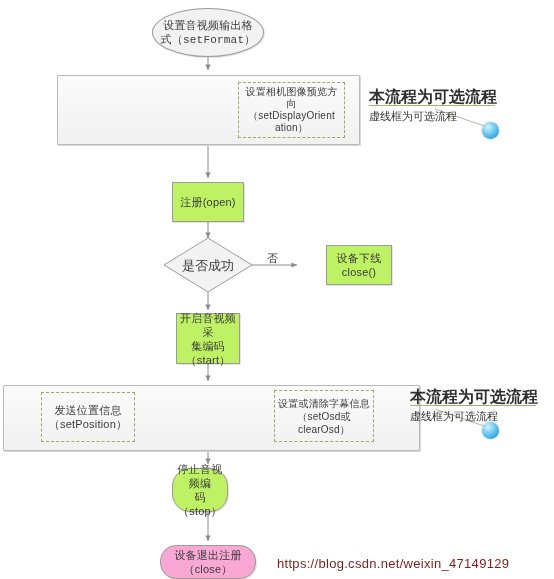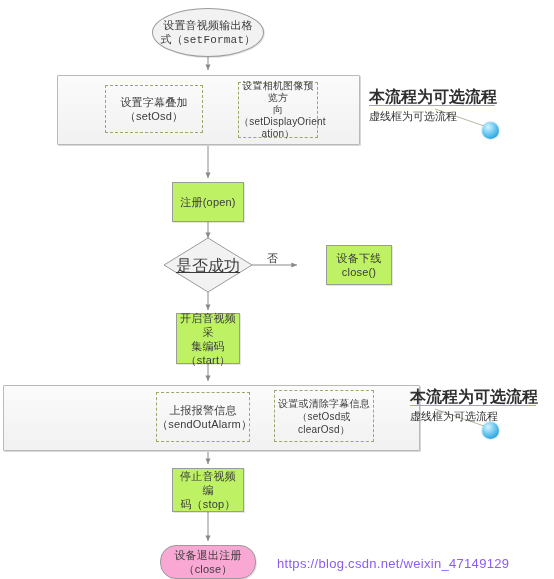--- a/index.html
+++ b/index.html
@@ -71,25 +71,24 @@
   }
   .decision-wrap {
     position: absolute;
     display: flex;
     align-items: center;
     justify-content: center;
   }
   .decision-wrap .dlabel {
     position: relative;
     z-index: 2;
-    font-size: 16px;
+    font-size: 13px;
     color: #3b3b3b;
     text-align: center;
     line-height: 13px;
-    text-decoration: underline;
   }
   
   .edge-label {
     position: absolute;
     font-size: 11px;
     color: #3b3b3b;
     background: #ffffff;
     padding: 0 1px;
     line-height: 12px;
   }
@@ -122,21 +121,21 @@
     width: 17px;
     height: 17px;
     border-radius: 50%;
     background: radial-gradient(circle at 36% 30%, #d9f2fd 0%, #8ed8f8 28%, #35a8e0 72%, #1b87c4 100%);
     box-shadow: 0 0 2px rgba(40,130,180,.5);
   }
   
   .watermark {
     position: absolute;
     font-size: 13px;
-    color: #8b5cf6;
+    color: #7f1d1d;
     letter-spacing: .3px;
     white-space: nowrap;
     font-family: "Liberation Sans", "DejaVu Sans", sans-serif;
   }
 </style>
 </head>
 <body>
 
 <div id="canvas">
 
@@ -175,26 +174,22 @@
 
   <div class="group-box" style="left:57px; top:75px; width:301px; height:68px;"></div>
 
   <div class="group-box" style="left:3px; top:385px; width:415px; height:64px;"></div>
 
   <div class="node terminator" style="left:152px; top:8px; width:112px; height:49px;font-family:Liberation Mono, monospace;">
     <span class="lbl" style="white-space:pre-line;">设置音视频输出格
 式（setFormat）</span>
   </div>
 
-  <div class="node optional" style="left:105px; top:85px; width:98px; height:48px;">
-    <span class="lbl" style="white-space:pre-line;">设置字幕叠加
-（setOsd）</span>
-  </div>
-
-  <div class="node optional" style="left:238px; top:82px; width:80px; height:56px; font-size:10px; line-height:12px;">
+
+  <div class="node optional" style="left:238px; top:82px; width:107px; height:56px; font-size:10px; line-height:12px;">
     <span class="lbl" style="white-space:pre-line;">设置相机图像预览方
 向
 （setDisplayOrient
 ation）</span>
   </div>
 
   <div class="node proc" style="left:172px; top:182px; width:72px; height:40px;">
     <span class="lbl" style="white-space:pre-line;">注册(open)</span>
   </div>
 
@@ -208,33 +203,33 @@
     <span class="lbl" style="white-space:pre-line;">设备下线
 close()</span>
   </div>
 
   <div class="node proc" style="left:176px; top:313px; width:64px; height:51px;">
     <span class="lbl" style="white-space:pre-line;">开启音视频采
 集编码
 （start）</span>
   </div>
 
-
-  <div class="node optional" style="left:156px; top:392px; width:94px; height:50px;">
-    <span class="lbl" style="white-space:pre-line;">上报报警信息
-（sendOutAlarm）</span>
-  </div>
+  <div class="node optional" style="left:41px; top:392px; width:94px; height:50px;">
+    <span class="lbl" style="white-space:pre-line;">发送位置信息
+（setPosition）</span>
+  </div>
+
 
   <div class="node optional" style="left:274px; top:390px; width:100px; height:52px; font-size:10px; line-height:13px;">
     <span class="lbl" style="white-space:pre-line;">设置或清除字幕信息
 （setOsd或
 clearOsd）</span>
   </div>
 
-  <div class="node proc" style="left:172px; top:468px; width:72px; height:44px;">
+  <div class="node proc" style="left:172px; top:468px; width:56px; height:44px;border-radius:18px;">
     <span class="lbl" style="white-space:pre-line;">停止音视频编
 码（stop）</span>
   </div>
 
   <div class="node term-round" style="left:160px; top:545px; width:96px; height:34px;">
     <span class="lbl" style="white-space:pre-line;">设备退出注册
 （close）</span>
   </div>
 
   <div class="callout" style="left:369px; top:89px;">

